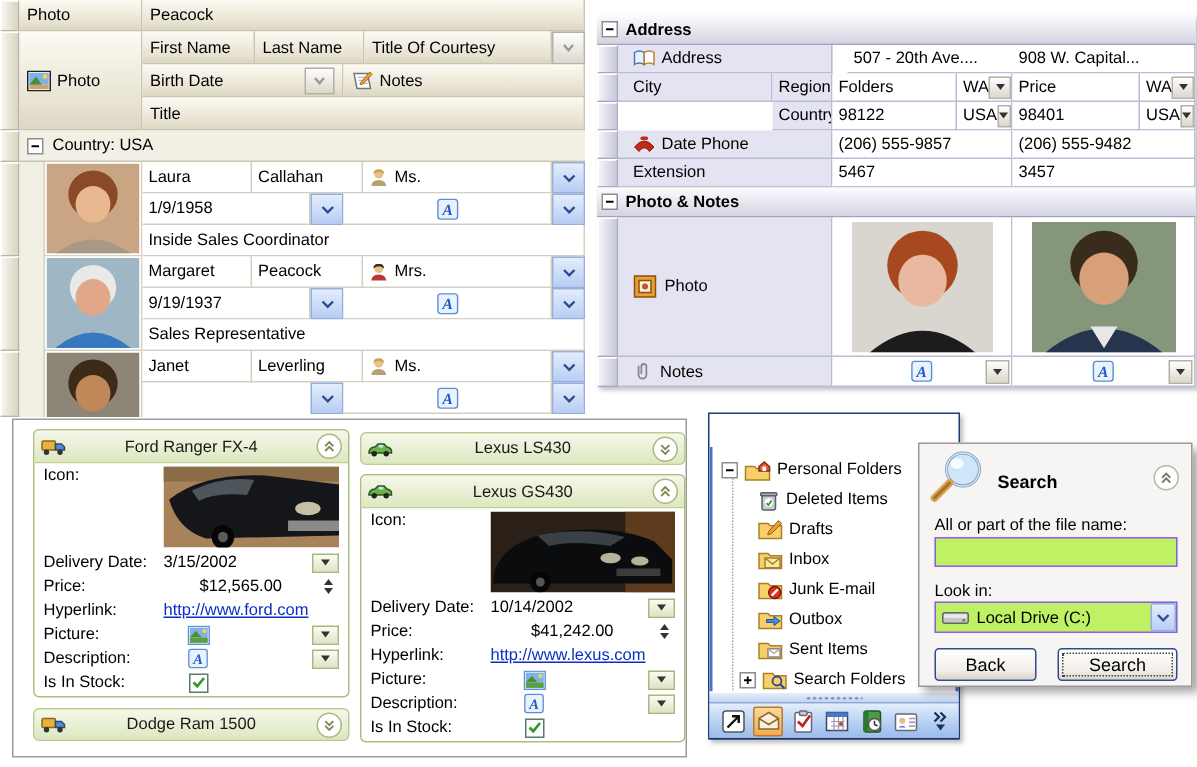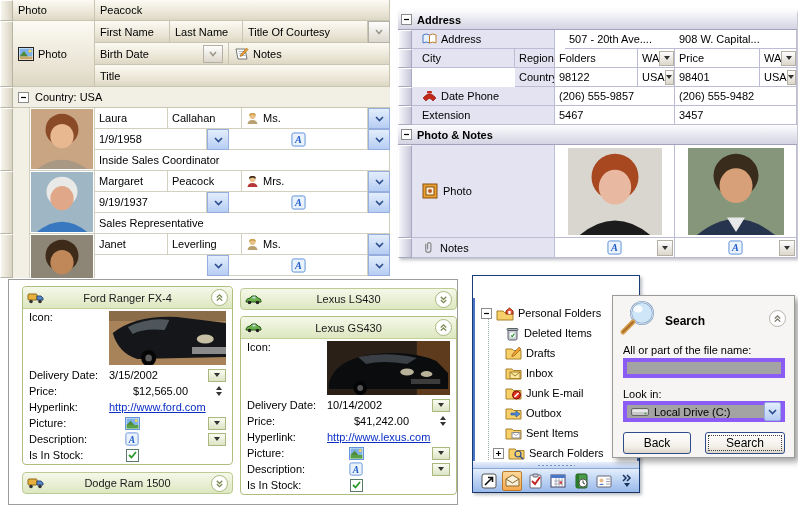--- a/index.html
+++ b/index.html
@@ -43,21 +43,21 @@
   .mtitle{background:linear-gradient(#94b1e4,#4872c4 45%,#2d58b0);color:#fff;font-weight:bold;font-size:13px;display:flex;align-items:center;padding-left:7px;box-sizing:border-box}
   .mbody{background:#fff;border-left:2px solid #4a74c4;border-right:2px solid #4a74c4;box-sizing:border-box}
   .titem{position:absolute;display:flex;align-items:center;gap:4px;height:18px;white-space:nowrap}
   .grip{background:linear-gradient(#e7eefb,#c3d5f2);border-top:1px solid #fff;display:flex;align-items:center;justify-content:center}
   .mtool{background:linear-gradient(#e3eefc,#b8d0f2 55%,#9abaec);border-top:1px solid #8aa8d8;display:flex;align-items:center;padding-left:6px;gap:3px}
   .tbtn{width:22px;height:20px;display:flex;align-items:center;justify-content:center;border-radius:2px}
   .tbtn.sel{background:linear-gradient(#fdd89a,#f7a84e);border:1px solid #b87c28;box-sizing:border-box}
 
   
   #search{background:#f6f5f3;border:1px solid #9c9a96;box-shadow:4px 4px 6px rgba(0,0,0,.35)}
-  .xpinput{background:#a3a3a3;border:4px solid #8b5cf6;box-sizing:border-box}
+  .xpinput{background:#bef264;border:1px solid #8b5cf6;box-sizing:border-box}
   .xpbtn{background:linear-gradient(#ffffff,#f2efe8 70%,#dcd5ca);border:1px solid #2f4d8a;border-radius:3px;display:flex;align-items:center;justify-content:center;box-sizing:border-box;font-size:12px}
   .focusdots{outline:1px dotted #444;outline-offset:-4px}
 </style>
 </head>
 <body>
 
 <div class="abs" id="emp" style="left:0;top:0;width:397px;height:278px;background:#fff;overflow:hidden">
 
   <div class="abs ind" style="left:0;top:0;width:13px;height:21px"></div>
   <div class="abs ind" style="left:0;top:21px;width:13px;height:66px"></div>

